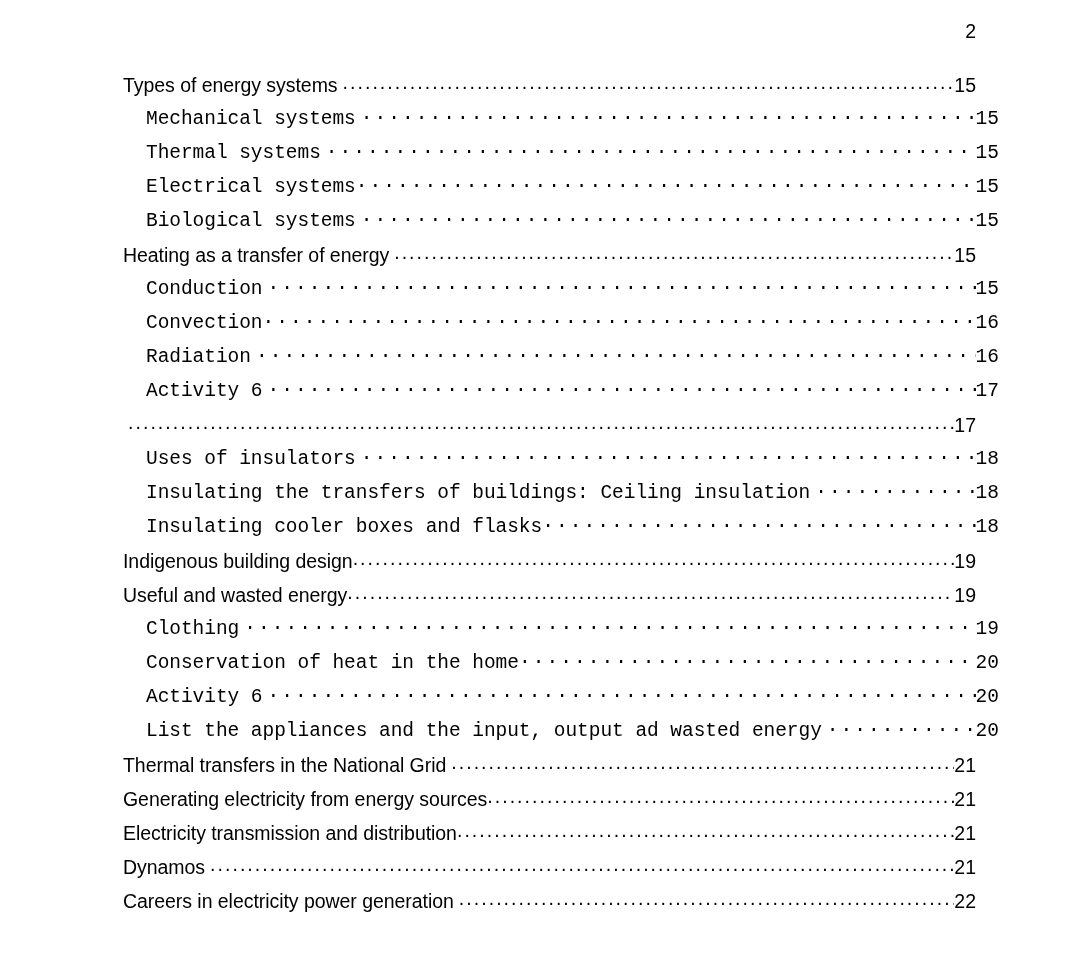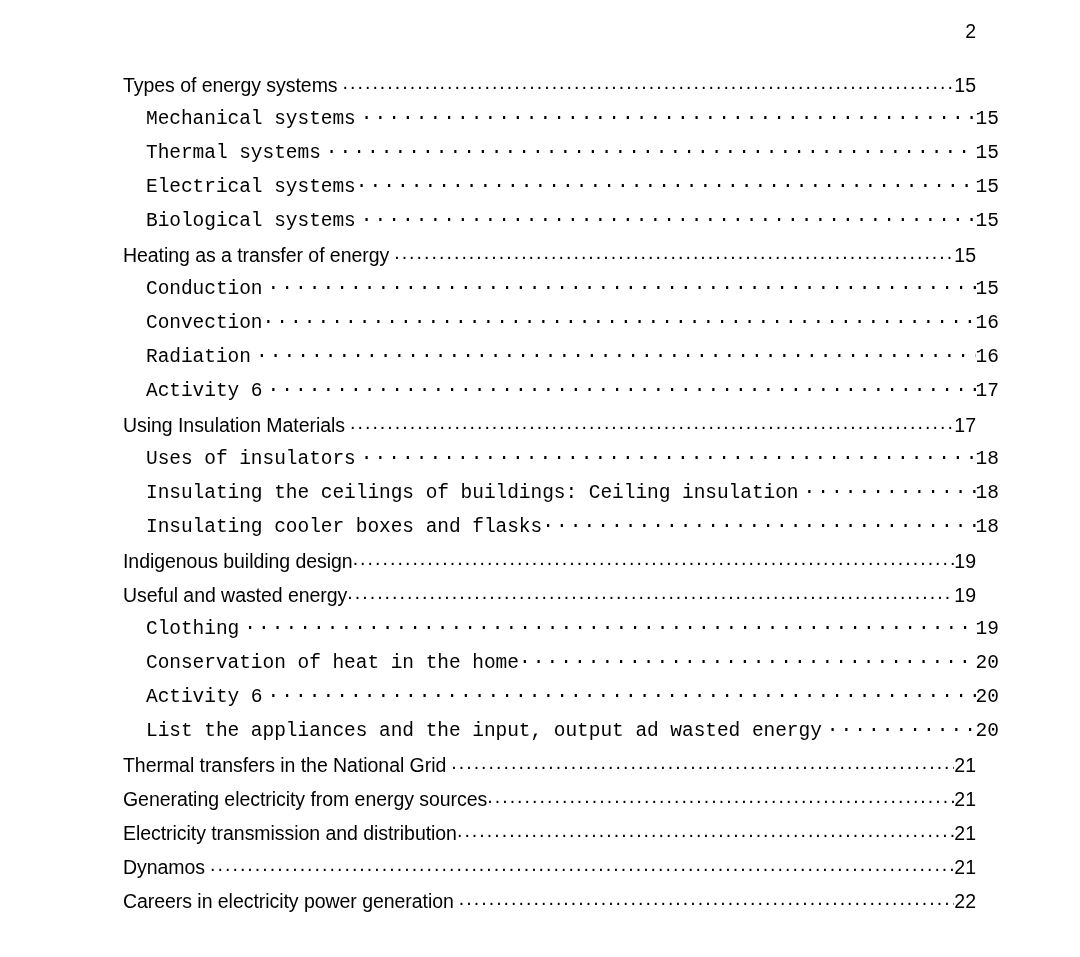--- a/index.html
+++ b/index.html
@@ -147,31 +147,30 @@
         <span class="entry-title">Radiation</span>
         <span class="leader"></span>
         <span class="entry-page">16</span>
       </div>
       <div class="toc-entry level-2 gap">
         <span class="entry-title">Activity 6</span>
         <span class="leader"></span>
         <span class="entry-page">17</span>
       </div>
       <div class="toc-entry level-1 gap">
-        <span class="entry-title">Using Insulation Materials</span>
         <span class="leader"></span>
         <span class="entry-page">17</span>
       </div>
       <div class="toc-entry level-2 gap">
         <span class="entry-title">Uses of insulators</span>
         <span class="leader"></span>
         <span class="entry-page">18</span>
       </div>
       <div class="toc-entry level-2 gap">
-        <span class="entry-title">Insulating the ceilings of buildings:  Ceiling insulation</span>
+        <span class="entry-title">Insulating the transfers of buildings:  Ceiling insulation</span>
         <span class="leader"></span>
         <span class="entry-page">18</span>
       </div>
       <div class="toc-entry level-2 tight">
         <span class="entry-title">Insulating cooler boxes and flasks</span>
         <span class="leader"></span>
         <span class="entry-page">18</span>
       </div>
       <div class="toc-entry level-1 tight">
         <span class="entry-title">Indigenous building design</span>

